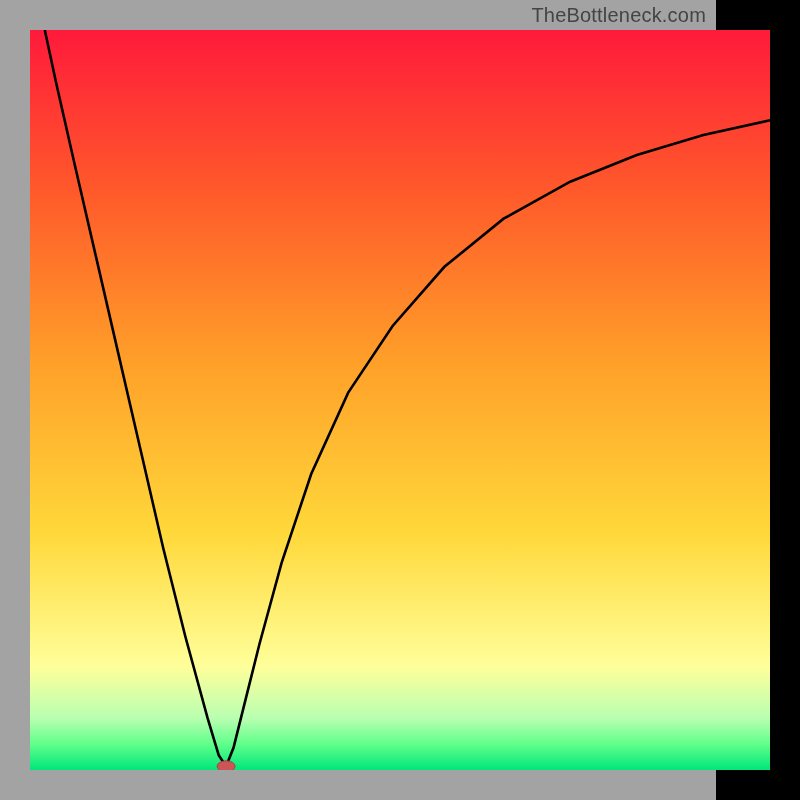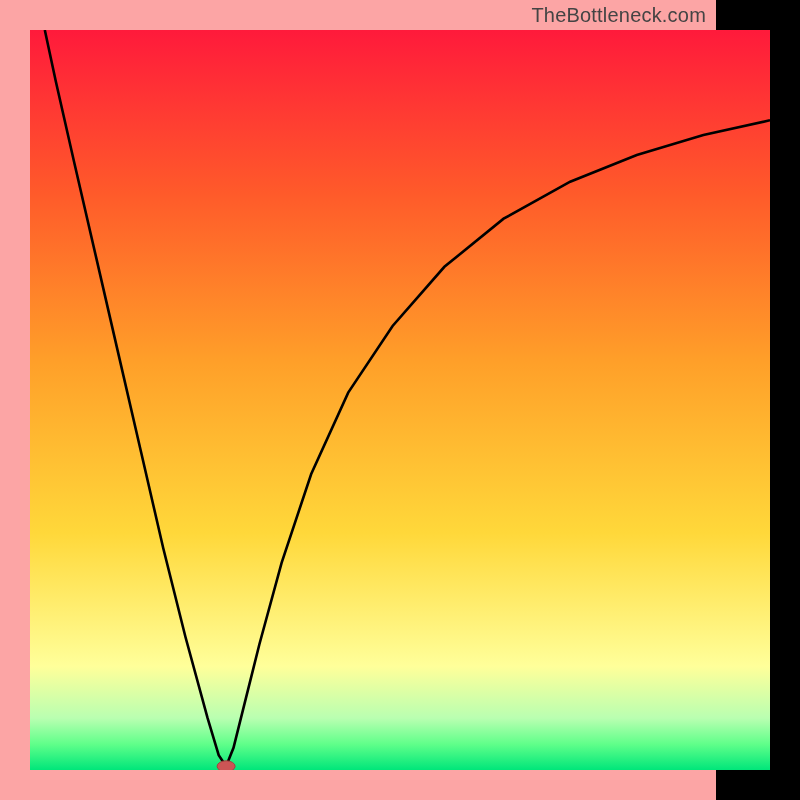--- a/index.html
+++ b/index.html
@@ -8,21 +8,21 @@
     width: 800px;
     height: 800px;
     background: #000;
     font-family: Arial, Helvetica, sans-serif;
     overflow: hidden;
   }
   .frame {
     position: relative;
     width: 716px;
     height: 800px;
-    background: #fca5a5;
+    background: #a3a3a3;
   }
   .watermark {
     position: absolute;
     top: 4px;
     right: 10px;
     color: #444;
     font-size: 20px;
     font-weight: 500;
     letter-spacing: 0.2px;
     user-select: none;

